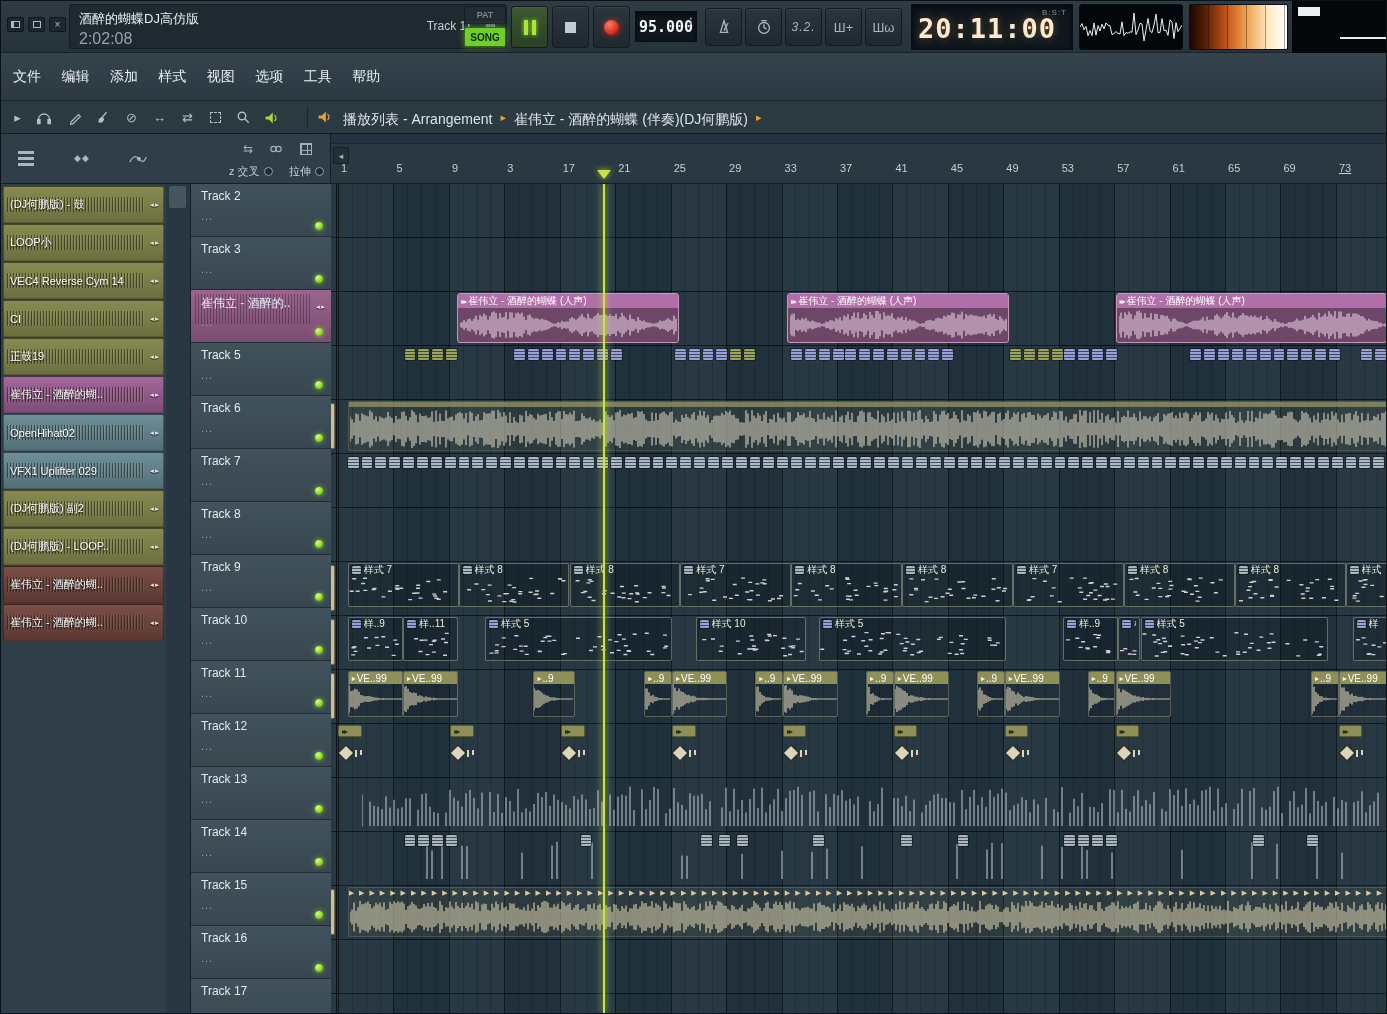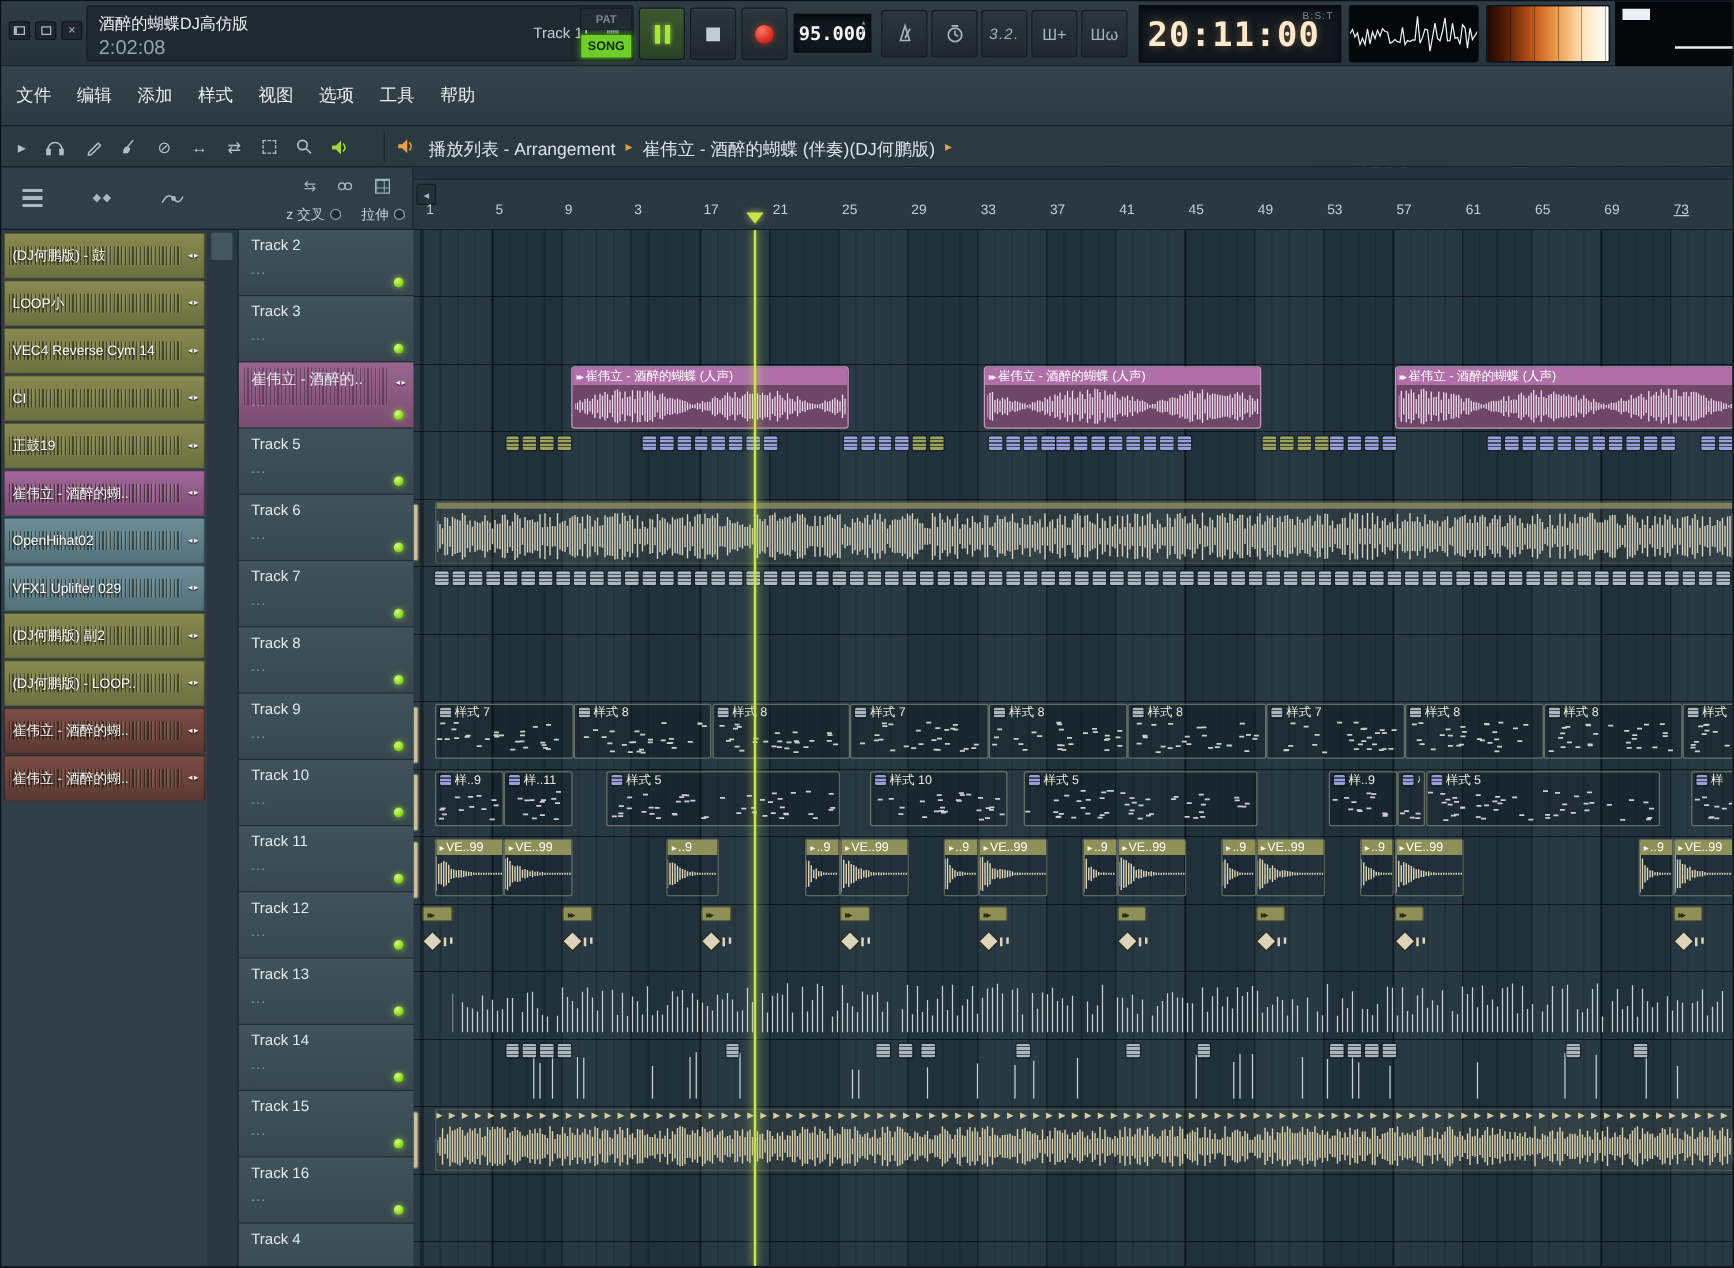--- a/index.html
+++ b/index.html
@@ -523,21 +523,21 @@
             <span class="tname">Track 15</span>
             <span class="tdots">...</span>
             <span class="led"></span>
           </div>
           <div class="trow">
             <span class="tname">Track 16</span>
             <span class="tdots">...</span>
             <span class="led"></span>
           </div>
           <div class="trow">
-            <span class="tname">Track 4</span>
+            <span class="tname">Track 17</span>
             <span class="tdots">...</span>
           </div>
         </div>
       <div class="grid">
           <div class="lane" style="top: 0px;"></div>
           <div class="lane" style="top: 54px;"></div>
           <div class="lane" style="top: 108px;">
             <div class="clip vocal" style="left: 126.2px; width: 221.8px;">
               <div class="hd">
                 <span class="cg">▸▸</span>

